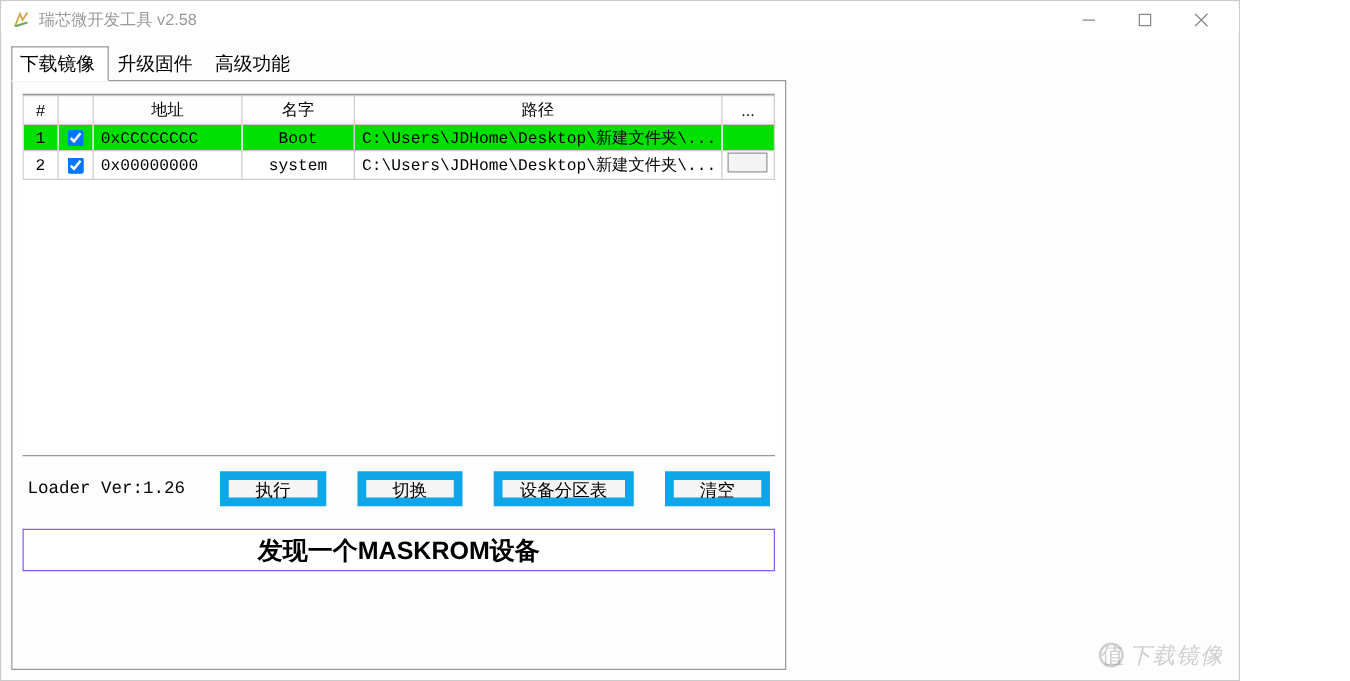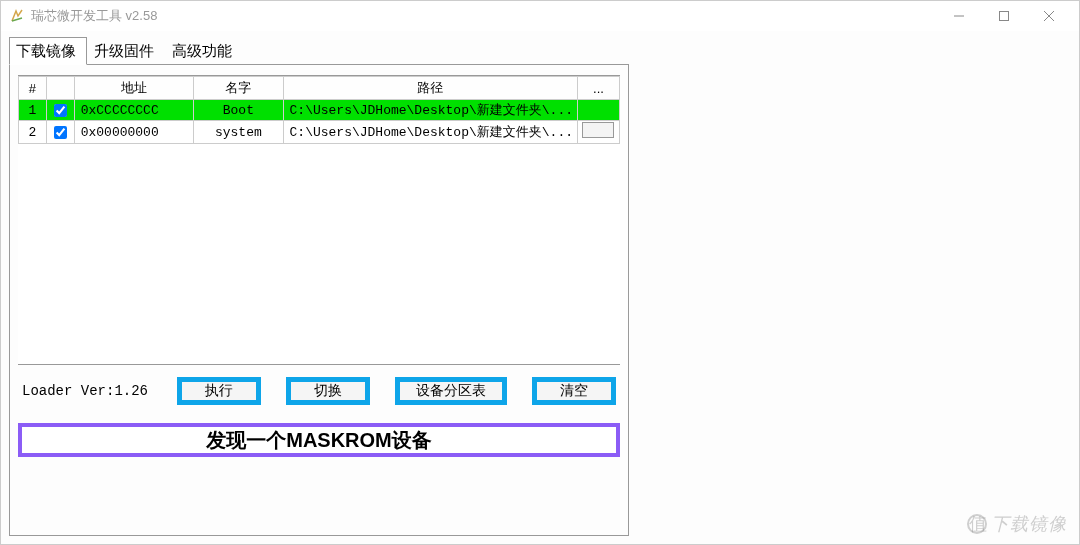--- a/index.html
+++ b/index.html
@@ -5,21 +5,21 @@
     * { margin: 0; padding: 0; box-sizing: border-box; }
     body {
       font-family: "Microsoft YaHei", SimSun, Arial, sans-serif;
       background: #fff;
       width: 1080px;
       height: 545px;
       overflow: hidden;
       position: relative;
     }
     .window {
-      width: 1080px;
+      width: 992px;
       height: 545px;
       border: 1px solid #ccc;
       background: #fdfdfd;
       position: relative;
     }
     .titlebar {
       height: 30px;
       display: flex;
       align-items: center;
       padding: 0 8px;
@@ -144,31 +144,31 @@
       padding: 0 4px;
     }
     .loader-ver {
       font-size: 14px;
       width: 140px;
       font-family: "Courier New", SimSun, monospace;
     }
     .action-btn {
       width: 90px;
       height: 28px;
-      border: 5px solid #0ea5e9;
+      border: 7px solid #0ea5e9;
       background: #f5f5f5;
       font-size: 14px;
       font-family: Liberation Serif, serif;
       cursor: default;
     }
     .action-btn.wide { width: 120px; }
     .status-bar {
       margin-top: 18px;
       height: 34px;
-      border: 4px solid #8b5cf6;
+      border: 1px solid #8b5cf6;
       background: #fff;
       display: flex;
       align-items: center;
       justify-content: center;
       font-size: 20px;
       font-weight: bold;
       font-family: SimSun, "Microsoft YaHei", sans-serif;
     }
     .right-panel {
       flex: 1;

